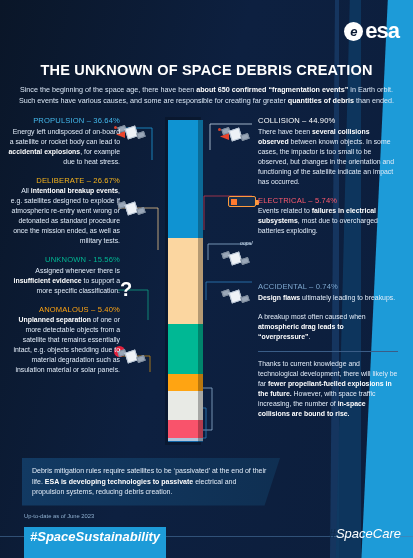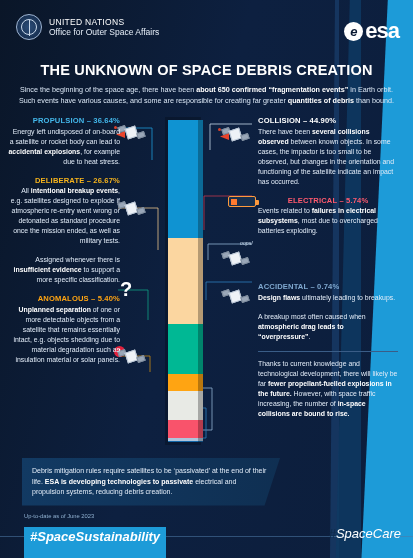--- a/index.html
+++ b/index.html
@@ -47,30 +47,30 @@
     font-size:14.5px; font-weight:bold; letter-spacing:.2px; color:#ffffff; }
   .intro { position:absolute; top:84px; left:14px; width:385px; text-align:center;
     font-size:7.2px; line-height:1.55; color:#dbe7f5; }
   .intro b { color:#ffffff; }
 
   
   .col-left { position:absolute; left:8px; top:116px; width:112px; text-align:right; }
   .col-right { position:absolute; left:258px; top:116px; width:140px; text-align:left; }
 
   .cat { margin-bottom:9px; }
-  .cat-h { font-size:7.6px; font-weight:bold; letter-spacing:.15px; margin-bottom:1.5px; }
+  .cat-h { font-size:7.6px; font-weight:normal; letter-spacing:.15px; margin-bottom:1.5px; }
   .cat-b { font-size:6.9px; line-height:1.45; color:#e2ecf8; }
   .cat-b b { color:#ffffff; }
 
   .c-prop { color:#43b7ea; }
   .c-delib { color:#f6b31c; }
   .c-unk   { color:#00b894; }
   .c-anom  { color:#ffa412; }
   .c-coll  { color:#ffffff; }
-  .c-elec  { color:#ff5a6e;text-align:center; }
+  .c-elec  { color:#ff5a6e; }
   .c-acc   { color:#7fa8cf;margin-top:46px; }
   .c-aero  { color:#1e74bd; }
 
   .divider { width:100%; height:1px; background:#3a5d87; margin:9px 0 7px; }
   .outro { font-size:6.9px; line-height:1.45; color:#e2ecf8; }
   .outro b { color:#ffffff; }
 
   
   .chart { position:absolute; left:168px; top:120px; width:30px; height:322px; }
   .seg { position:relative; width:100%; }
@@ -127,36 +127,29 @@
 </head>
 <body>
 
 <div class="page">
 
   <div class="band-c"></div>
   <div class="band-b"></div>
   <div class="band-a"></div>
 
   <div class="header">
-    <div class="un">
-      <div class="un-emblem"></div>
-      <div class="un-text">
-        <div class="un-l1">UNITED NATIONS</div>
-        <div class="un-l2">Office for Outer Space Affairs</div>
-      </div>
-    </div>
     <div class="esa">
       <div class="esa-dot">e</div>
       <div class="esa-word">esa</div>
     </div>
   </div>
 
   <div class="title">THE UNKNOWN OF SPACE DEBRIS CREATION</div>
   <div class="intro">
-    <span>Since the beginning of the space age, there have been </span><b>about 650 confirmed “fragmentation events”</b><span> in Earth orbit. Such events have various causes, and some are responsible for creating far greater </span><b>quantities of debris</b><span> than bound.</span>
+    <span>Since the beginning of the space age, there have been </span><b>about 650 confirmed “fragmentation events”</b><span> in Earth orbit. Such events have various causes, and some are responsible for creating far greater </span><b>quantities of debris</b><span> than ended.</span>
   </div>
 
   <svg class="lines" viewBox="0 0 413 558">
 
     <path d="M118,128 L152,128 L152,160" fill="none" stroke="#1d9bd8" stroke-width="0.8"></path>
     <path d="M118,208 L158,208 L158,250" fill="none" stroke="#e8c38a" stroke-width="0.8"></path>
     <path d="M118,290 L148,290 L148,320" fill="none" stroke="#0f9e84" stroke-width="0.8"></path>
     <path d="M118,356 L150,356 L150,372" fill="none" stroke="#c98a14" stroke-width="0.8"></path>
 
     <path d="M252,124 L210,124 L210,150" fill="none" stroke="#c6d8ea" stroke-width="0.8"></path>
@@ -265,20 +258,21 @@
         <span>Energy left undisposed of on-board a satellite or rocket body can lead to </span><b>accidental explosions</b><span>, for example due to heat stress.</span>
       </div>
     </div>
     <div class="cat">
       <div class="cat-h c-delib">DELIBERATE – 26.67%</div>
       <div class="cat-b">
         <span>All </span><b>intentional breakup events</b><span>, e.g. satellites designed to explode if atmospheric re-entry went wrong or detonated as standard procedure once the mission ended, as well as military tests.</span>
       </div>
     </div>
     <div class="cat">
+      <div class="cat-h c-unk">UNKNOWN - 15.56%</div>
       <div class="cat-b">
         <span>Assigned whenever there is </span><b>insufficient evidence</b><span> to support a more specific classification.</span>
       </div>
     </div>
     <div class="cat">
       <div class="cat-h c-anom">ANOMALOUS – 5.40%</div>
       <div class="cat-b">
         <b>Unplanned separation</b><span> of one or more detectable objects from a satellite that remains essentially intact, e.g. objects shedding due to material degradation such as insulation material or solar panels.</span>
       </div>
     </div>

